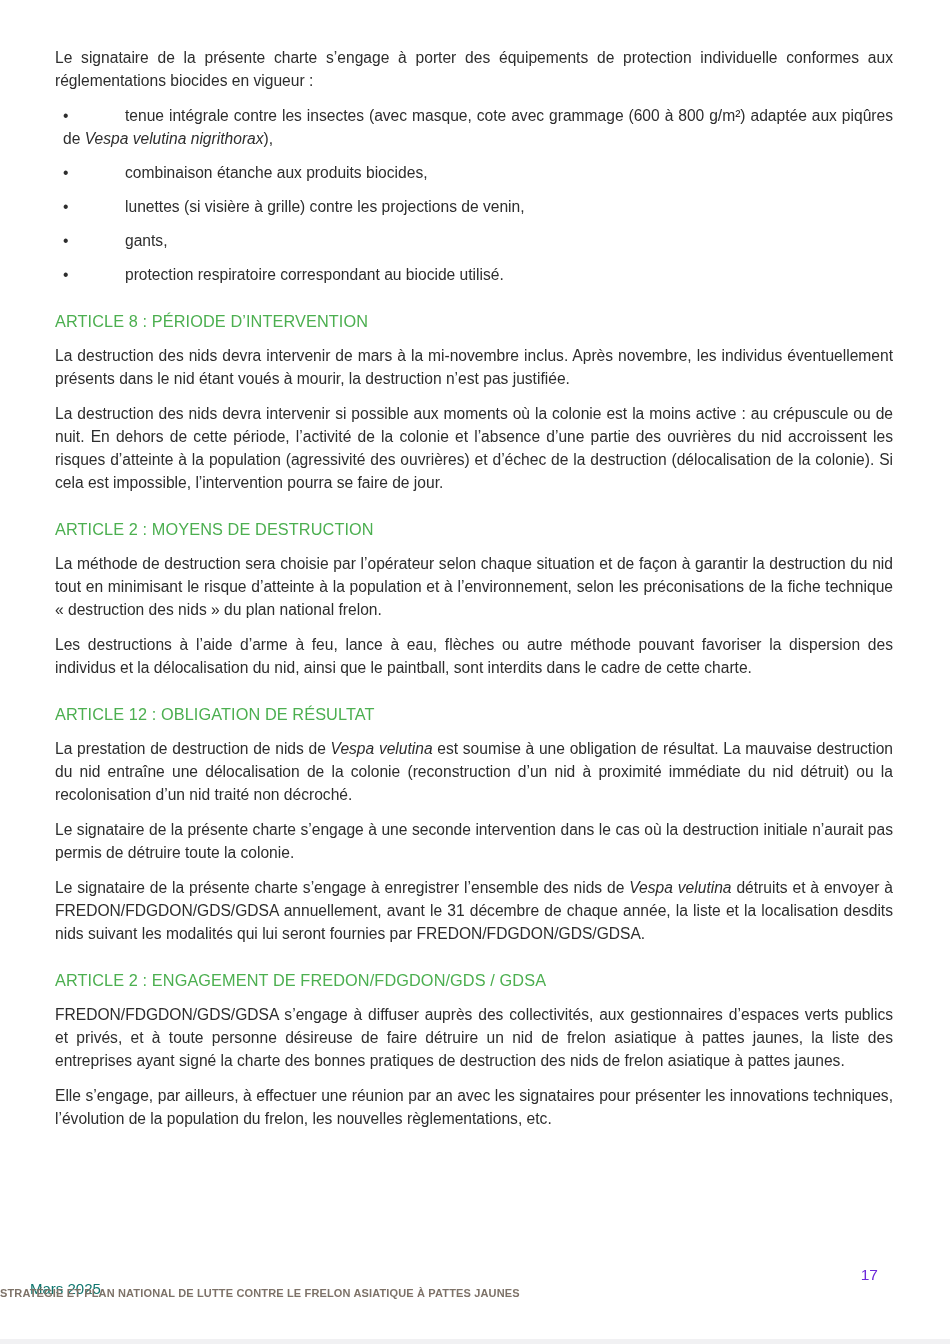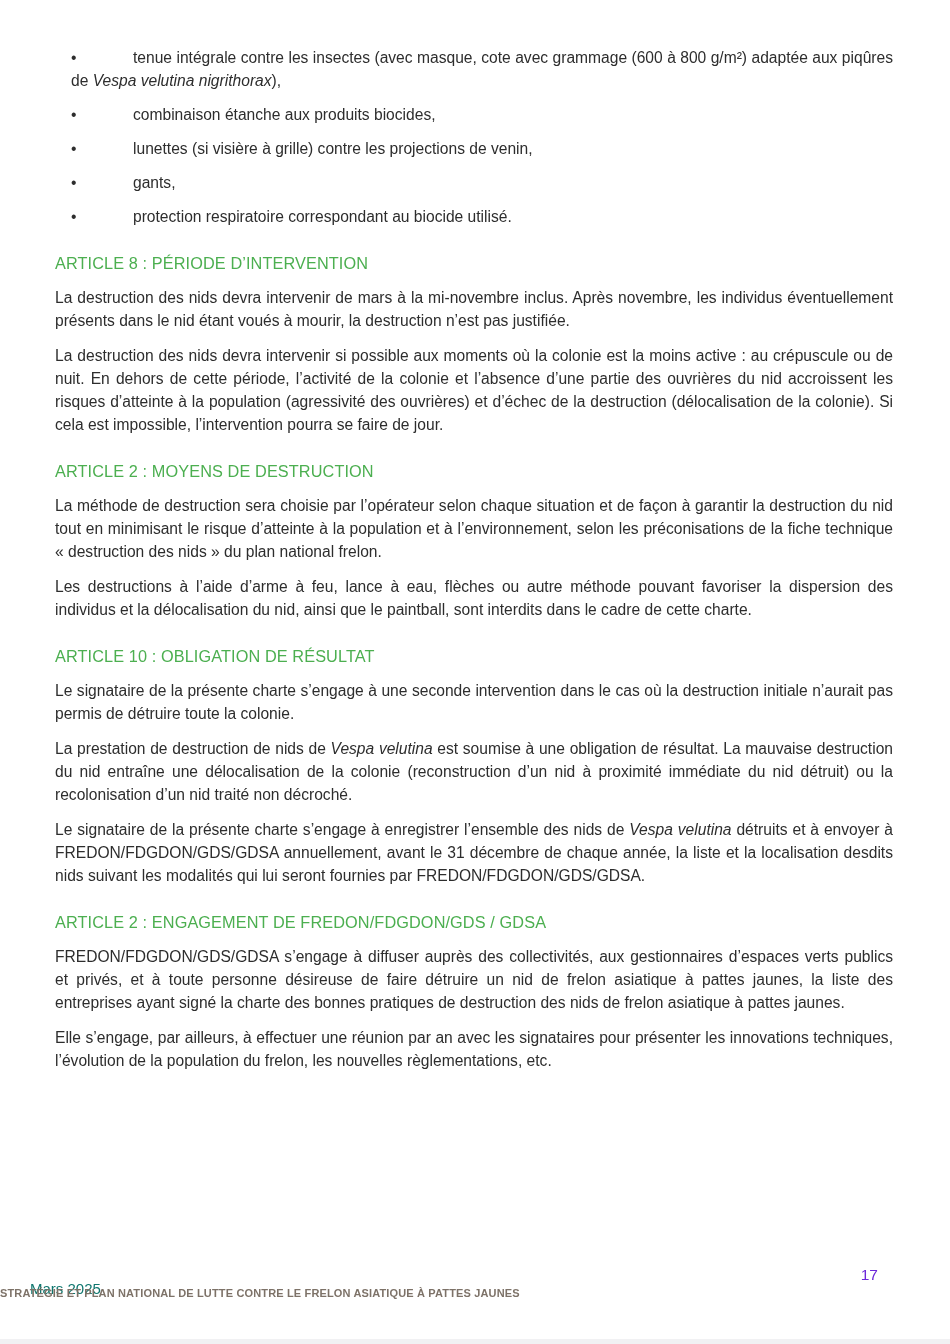--- a/index.html
+++ b/index.html
@@ -26,21 +26,21 @@
     width: 838px;
     color: #2d2d2d;
     font-size: 15.6px;
     line-height: 23px;
     text-align: justify;
   }
   .para {
     margin: 0 0 12px 0;
   }
   .bullet-item {
-    margin: 0 0 11px 16px;
+    margin: 0 0 11px 8px;
   }
   .bullet-marker {
     display: inline-block;
     width: 62px;
   }
   .article-heading {
     color: #4caf50;
     font-weight: normal;
     font-size: 16.3px;
     line-height: 22px;
@@ -80,34 +80,35 @@
     bottom: 0;
     height: 5px;
     background: #f1f1f3;
   }
 </style>
 </head>
 <body>
 
 <div class="page">
   <div class="content">
+      <div class="para">Le signataire de la présente charte s’engage à porter des équipements de protection individuelle conformes aux réglementations biocides en vigueur :</div>
       <div class="bullet-item"><span class="bullet-marker">•</span>tenue intégrale contre les insectes (avec masque, cote avec grammage (600 à 800 g/m²) adaptée aux piqûres de <i>Vespa velutina nigrithorax</i>),</div>
       <div class="bullet-item"><span class="bullet-marker">•</span>combinaison étanche aux produits biocides,</div>
       <div class="bullet-item"><span class="bullet-marker">•</span>lunettes (si visière à grille) contre les projections de venin,</div>
       <div class="bullet-item"><span class="bullet-marker">•</span>gants,</div>
       <div class="bullet-item"><span class="bullet-marker">•</span>protection respiratoire correspondant au biocide utilisé.</div>
       <h2 class="article-heading">ARTICLE 8 : PÉRIODE D’INTERVENTION</h2>
       <div class="para">La destruction des nids devra intervenir de mars à la mi-novembre inclus. Après novembre, les individus éventuellement présents dans le nid étant voués à mourir, la destruction n’est pas justifiée.</div>
       <div class="para">La destruction des nids devra intervenir si possible aux moments où la colonie est la moins active : au crépuscule ou de nuit. En dehors de cette période, l’activité de la colonie et l’absence d’une partie des ouvrières du nid accroissent les risques d’atteinte à la population (agressivité des ouvrières) et d’échec de la destruction (délocalisation de la colonie). Si cela est impossible, l’intervention pourra se faire de jour.</div>
       <h2 class="article-heading">ARTICLE 2 : MOYENS DE DESTRUCTION</h2>
       <div class="para">La méthode de destruction sera choisie par l’opérateur selon chaque situation et de façon à garantir la destruction du nid tout en minimisant le risque d’atteinte à la population et à l’environnement, selon les préconisations de la fiche technique « destruction des nids » du plan national frelon.</div>
       <div class="para">Les destructions à l’aide d’arme à feu, lance à eau, flèches ou autre méthode pouvant favoriser la dispersion des individus et la délocalisation du nid, ainsi que le paintball, sont interdits dans le cadre de cette charte.</div>
-      <h2 class="article-heading">ARTICLE 10 : OBLIGATION DE RÉSULTAT</h2>
+      <h2 class="article-heading">ARTICLE 12 : OBLIGATION DE RÉSULTAT</h2>
+      <div class="para">La prestation de destruction de nids de <i>Vespa velutina</i> est soumise à une obligation de résultat. La mauvaise destruction du nid entraîne une délocalisation de la colonie (reconstruction d’un nid à proximité immédiate du nid détruit) ou la recolonisation d’un nid traité non décroché.</div>
       <div class="para">Le signataire de la présente charte s’engage à une seconde intervention dans le cas où la destruction initiale n’aurait pas permis de détruire toute la colonie.</div>
-      <div class="para">La prestation de destruction de nids de <i>Vespa velutina</i> est soumise à une obligation de résultat. La mauvaise destruction du nid entraîne une délocalisation de la colonie (reconstruction d’un nid à proximité immédiate du nid détruit) ou la recolonisation d’un nid traité non décroché.</div>
       <div class="para">Le signataire de la présente charte s’engage à enregistrer l’ensemble des nids de <i>Vespa velutina</i> détruits et à envoyer à FREDON/FDGDON/GDS/GDSA annuellement, avant le 31 décembre de chaque année, la liste et la localisation desdits nids suivant les modalités qui lui seront fournies par FREDON/FDGDON/GDS/GDSA.</div>
       <h2 class="article-heading">ARTICLE 2 : ENGAGEMENT DE FREDON/FDGDON/GDS / GDSA</h2>
       <div class="para">FREDON/FDGDON/GDS/GDSA s’engage à diffuser auprès des collectivités, aux gestionnaires d’espaces verts publics et privés, et à toute personne désireuse de faire détruire un nid de frelon asiatique à pattes jaunes, la liste des entreprises ayant signé la charte des bonnes pratiques de destruction des nids de frelon asiatique à pattes jaunes.</div>
       <div class="para">Elle s’engage, par ailleurs, à effectuer une réunion par an avec les signataires pour présenter les innovations techniques, l’évolution de la population du frelon, les nouvelles règlementations, etc.</div>
     </div>
 
   <div class="footer-date">Mars 2025</div>
   <div class="footer-center">STRATÉGIE ET PLAN NATIONAL DE LUTTE CONTRE LE FRELON ASIATIQUE À PATTES JAUNES</div>
   <div class="page-number">17</div>
   <div class="bottom-strip"></div>

